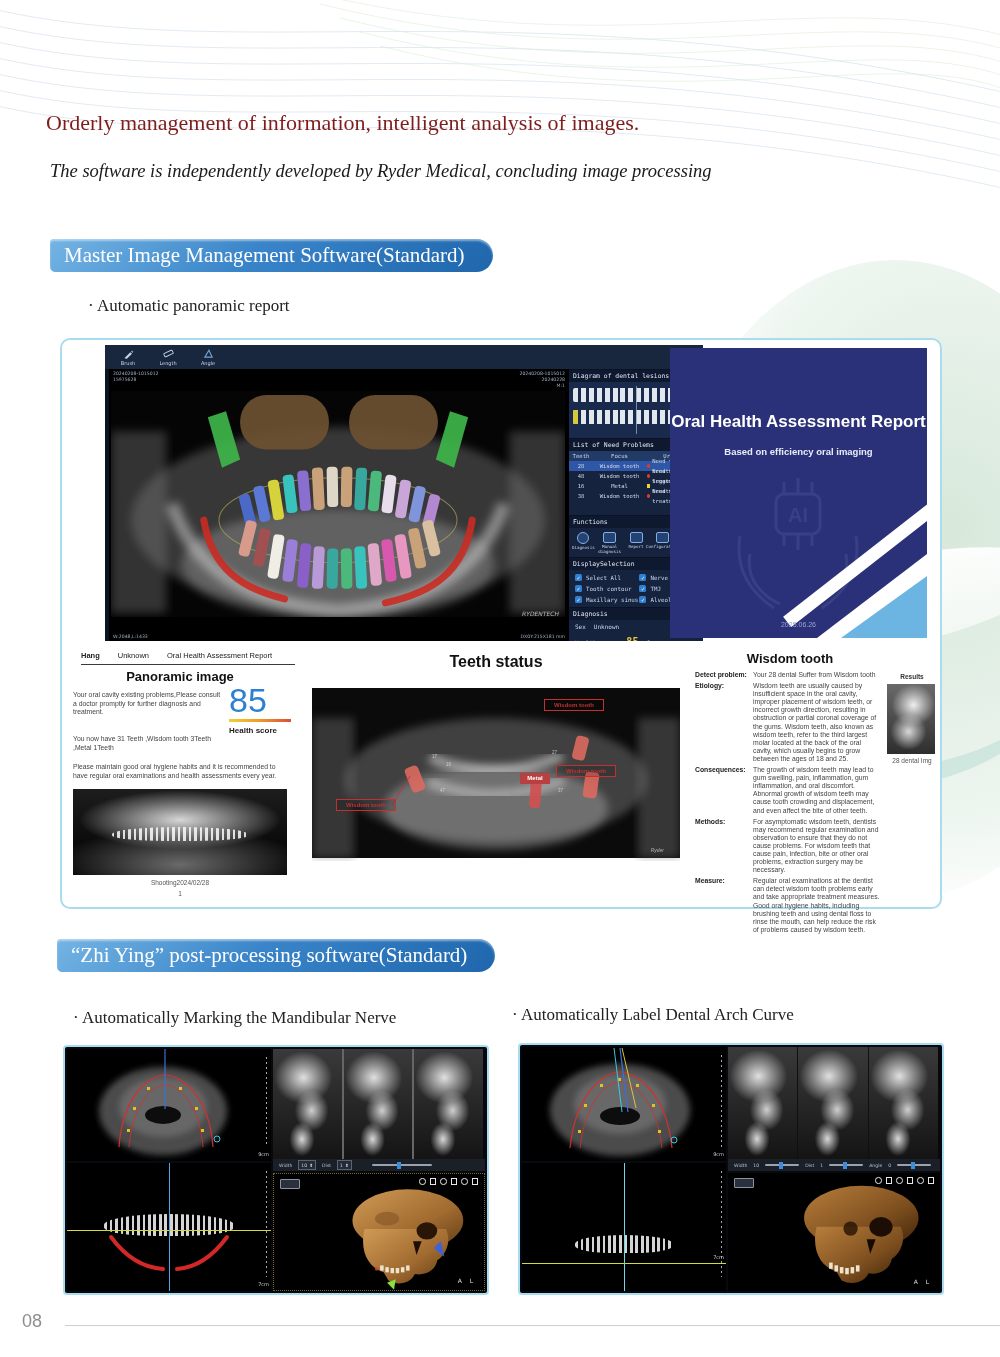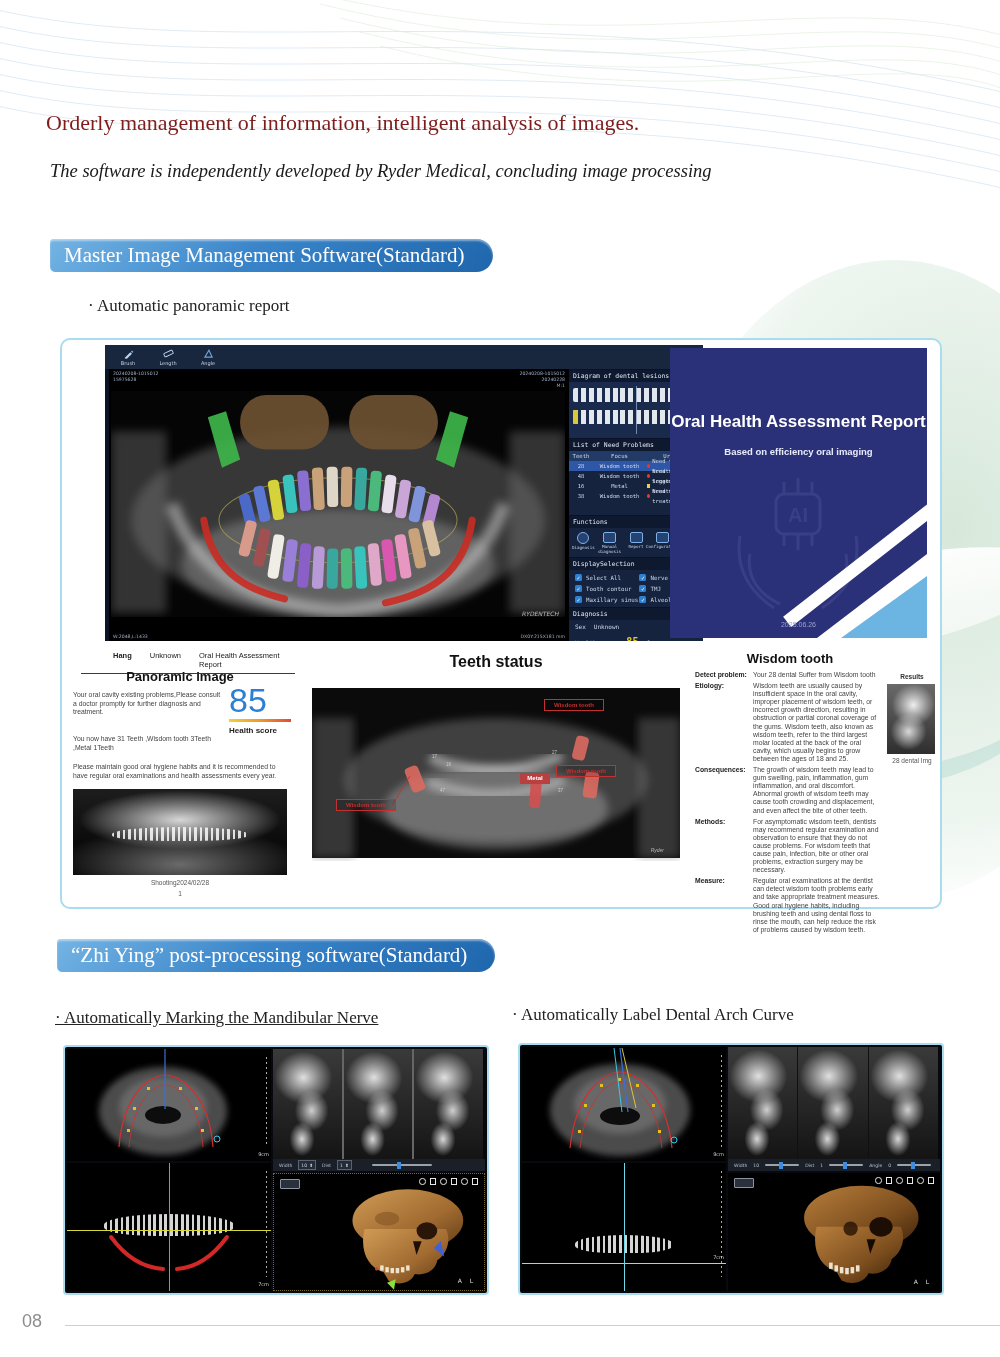--- a/index.html
+++ b/index.html
@@ -426,21 +426,21 @@
       <div class="cov-band"></div>
       <div class="cov-tri-w"></div>
       <div class="cov-tri-b"></div>
       <div class="cov-date">2025.06.26</div>
     </div>
 
     <div class="abs report-row">
 
       <div class="abs" style="left:8px;top:2px;width:224px;height:253px;">
         <div class="tabs">
-          <span style="font-weight:bold;margin-left:32px;">Hang</span>
+          <span style="font-weight:bold;">Hang</span>
           <span>Unknown</span>
           <span>Oral Health Assessment Report</span>
         </div>
         <div class="rp-title" style="position:absolute;left:0;right:10px;top:22px;font-size:13px;">Panoramic image</div>
         <div class="small-p" style="position:absolute;left:0;top:44px;width:150px;">Your oral cavity existing problems,Please consult a doctor promptly for further diagnosis and treatment.</div>
         <div class="small-p" style="position:absolute;left:0;top:88px;width:150px;">You now have 31 Teeth ,Wisdom tooth 3Teeth ,Metal 1Teeth</div>
         <div style="position:absolute;right:4px;top:36px;width:64px;">
           <div class="score85">85</div>
           <div class="score-line"></div>
           <div class="score-lab">Health score</div>
@@ -516,21 +516,21 @@
             radial-gradient(ellipse 60% 40% at 55% 30%, #efefef, rgba(0,0,0,0) 75%),
             radial-gradient(ellipse 50% 35% at 45% 68%, #d8d8d8, rgba(0,0,0,0) 75%),
             linear-gradient(#6a6a6a,#2e2e2e);"></div>
           <div class="cap" style="margin-top:3px;">28 dental Img</div>
         </div>
       </div>
     </div>
   </div>
 
   <div class="abs banner" style="left:57px;top:939px;">“Zhi Ying” post-processing software(Standard)</div>
-  <div class="abs bullet" style="left:55px;top:1008px;text-decoration:underline;">· Automatically Marking the Mandibular Nerve</div>
+  <div class="abs bullet" style="left:73px;top:1008px;">· Automatically Marking the Mandibular Nerve</div>
   <div class="abs bullet" style="left:512px;top:1005px;">· Automatically Label Dental Arch Curve</div>
 
   <div class="abs ct-shot" style="left:63px;top:1045px;width:422px;height:246px;">
 
     <div class="q" style="left:2px;top:2px;width:204px;height:112px;">
       <svg width="204" height="112" viewBox="0 0 204 112">
         <defs>
             <filter id="bl4">
               <feGaussianBlur stdDeviation="3"></feGaussianBlur>
             </filter>

